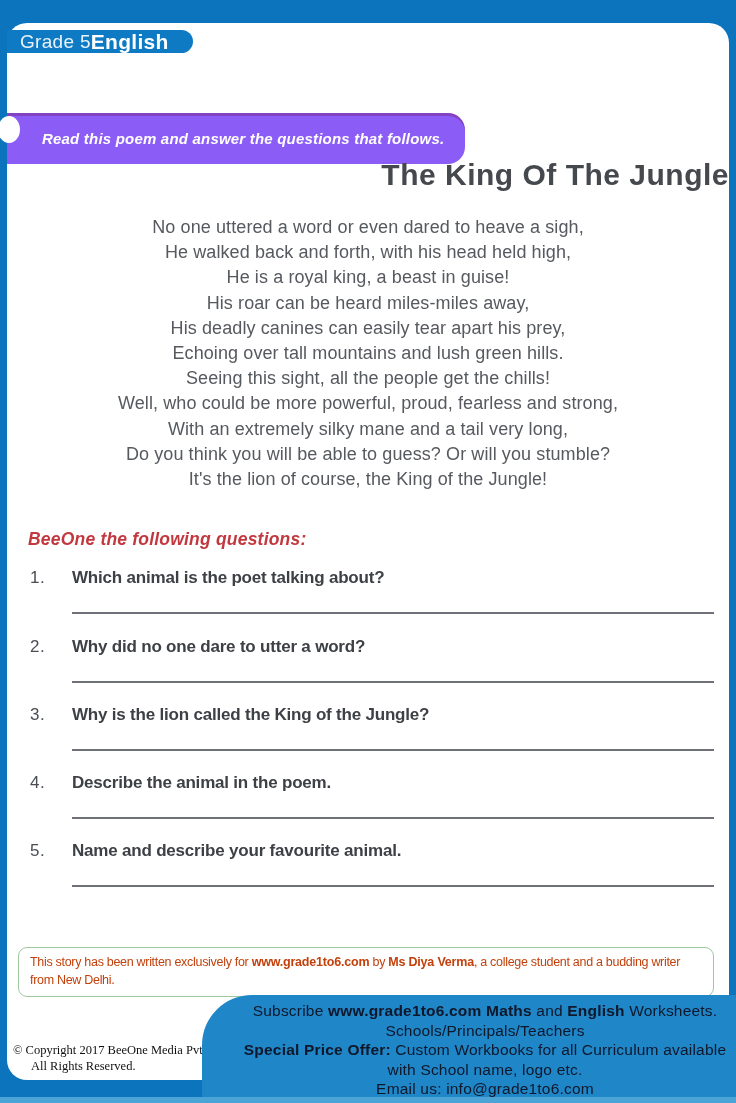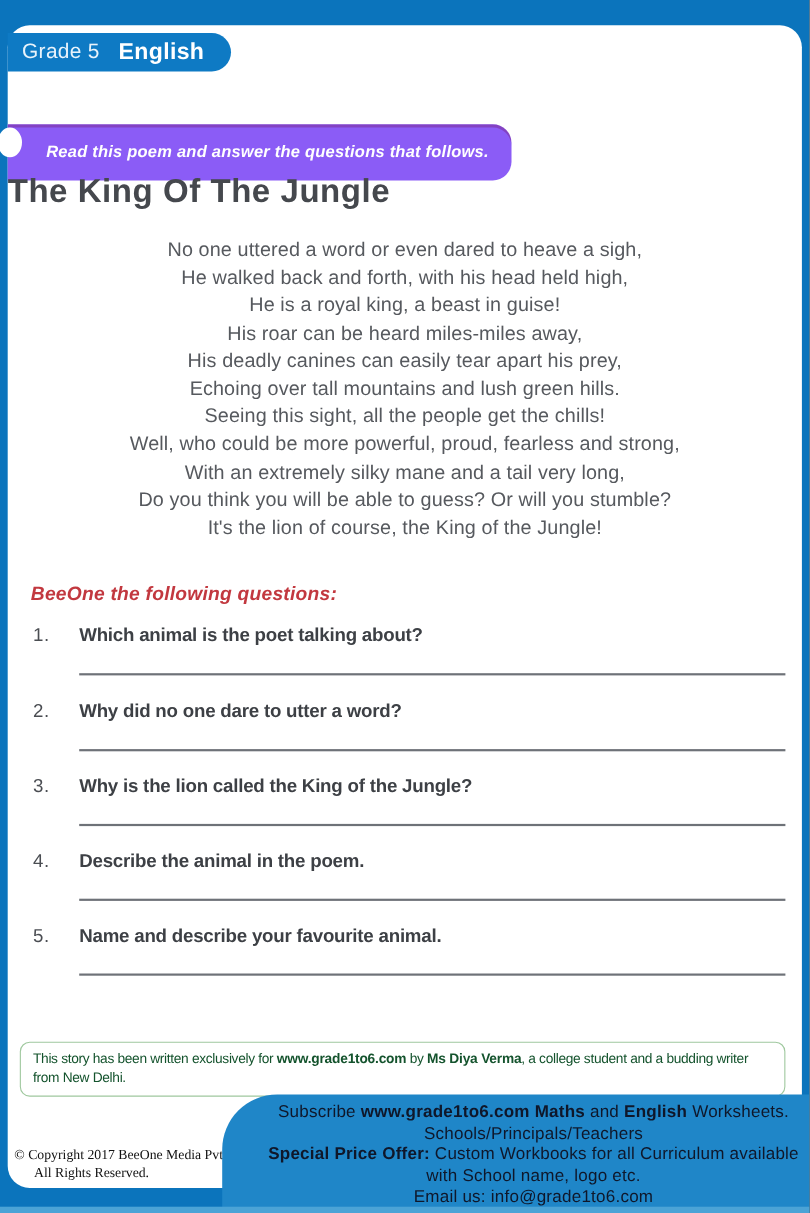--- a/index.html
+++ b/index.html
@@ -7,22 +7,22 @@
     position:relative; width:736px; height:1103px; margin:0 auto;
     background:#0b74bc; overflow:hidden;
     font-family:"Liberation Sans", sans-serif;
   }
   .card{
     position:absolute; left:7px; top:23px; width:722px; height:1057px;
     background:#ffffff; border-radius:20px;
   }
   
   .badge{
-    position:absolute; left:0; top:7px; height:35px;
-    display:flex; align-items:center; gap:17px;
+    position:absolute; left:0; top:7px; height:23px;
+    display:flex; align-items:center; 
     padding:0 24px 0 13px;
     background:#0e7ac4; border-radius:0 18px 18px 0;
   }
   .badge .grade{color:#e8f3fb; font-size:19px; font-weight:400; letter-spacing:.3px;}
   .badge .subject{color:#ffffff; font-size:21px; font-weight:700; letter-spacing:.3px;}
   
   .banner{
     position:absolute; left:0; top:90px; width:458px; height:51px;
     background:#8b5cf6; border-radius:0 17px 17px 0;
     box-shadow:inset 0 3px 0 rgba(110,0,60,.28);
@@ -32,21 +32,21 @@
     position:absolute; left:-9px; top:3px; width:22px; height:27px;
     background:#ffffff; border-radius:50%;
   }
   .banner .txt{
     padding-left:35px; color:#ffffff; font-size:15px;
     font-weight:700; font-style:italic; letter-spacing:.2px;
   }
   
   .poem-title{
     position:absolute; left:0; top:135px; width:100%;
-    text-align:left; font-size:30px; font-weight:700;
+    text-align:right; font-size:30px; font-weight:700;
     color:#45484d; letter-spacing:.5px;
   }
   .poem{
     position:absolute; left:0; top:192px; width:100%;
     text-align:center; font-size:18px; line-height:25.2px;
     color:#56595e; letter-spacing:.1px;
   }
   
   .q-heading{
     position:absolute; left:21px; top:506px;
@@ -64,21 +64,21 @@
   }
   .answer-line{
     position:absolute; left:65px; top:44px; width:642px; height:0;
     border-top:2px solid #6e7278;
   }
   
   .note{
     position:absolute; left:11px; top:924px; width:672px;
     border:1.5px solid #9fc89e; border-radius:9px;
     padding:5px 11px 7px 11px;
-    font-size:12.5px; line-height:18px; color:#14532d; letter-spacing:-.3px;
+    font-size:12.5px; line-height:18px; color:#c2410c; letter-spacing:-.3px;
   }
   .note b{letter-spacing:-.2px;}
   
   .copyright{
     position:absolute; left:6px; top:1019px;
     font-family:"Liberation Serif", serif; font-size:12.5px;
     line-height:16px; color:#101010;
   }
   .copyright .l2{margin-left:18px;}
   

